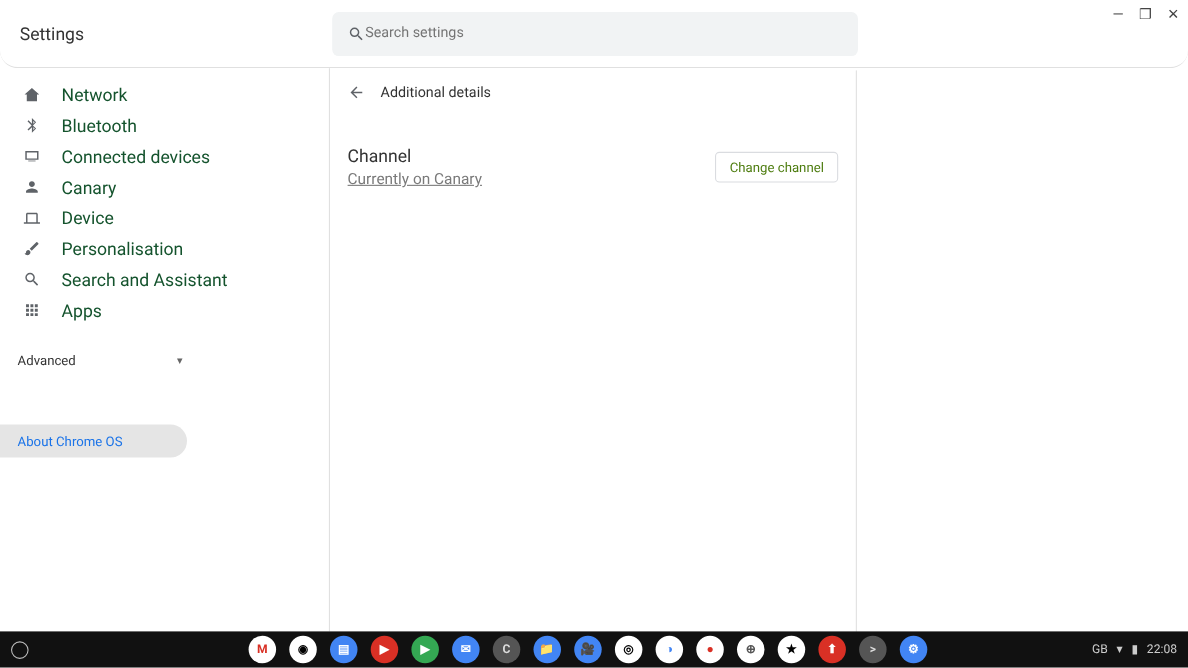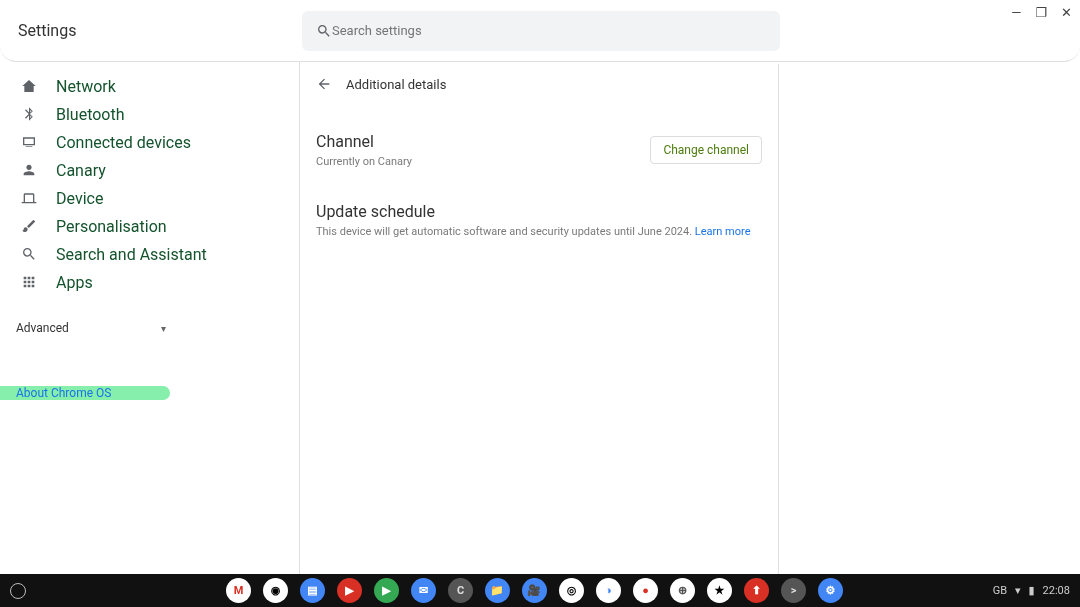--- a/index.html
+++ b/index.html
@@ -17,33 +17,33 @@
 .searchwrap input { border:0; background:transparent; font-size:13px; color:#5f6368; outline:none; width:100%; }
 
 
 .body { position:absolute; top:62px; bottom:33px; left:0; right:0; display:flex; }
 .sidebar { width:300px; border-right:1px solid #e0e0e0; padding-top:10px; }
 .nav-item { height:28px; display:flex; align-items:center; padding:0 20px; cursor:pointer; font-size:16px; color:#14532d; }
 .nav-item .ico { width:18px; height:18px; display:flex; align-items:center; justify-content:center; margin-right:18px; color:#5f6368; }
 .nav-item .ico svg { width:16px; height:16px; fill:currentColor; }
 .adv { height:28px; display:flex; align-items:center; padding:0 16px; font-size:12px; color:#333; margin-top:18px; cursor:pointer; }
 .adv .chev { margin-left:92px; font-size:10px; color:#666; }
-.about { margin:26px 6px 0 0; height:14px; background:#86efac; border-radius:0 15px 15px 0; display:flex; align-items:center; padding-left:16px; font-size:12px; color:#1a73e8; width:170px; cursor:pointer; }
+.about { margin:26px 6px 0 0; height:30px; background:#e5e5e5; border-radius:0 15px 15px 0; display:flex; align-items:center; padding-left:16px; font-size:12px; color:#1a73e8; width:170px; cursor:pointer; }
 .about-spacer { height:18px; }
 
 
 .main { flex:1; position:relative; }
 .maininner { width:479px; border-right:1px solid #e0e0e0; height:100%; padding:0 16px; }
 .pagehead { display:flex; align-items:center; height:40px; margin-top:2px; margin-bottom:20px; }
 .pagehead svg { width:16px; height:16px; fill:#5f6368; cursor:pointer; }
 .pagehead span { margin-left:14px; font-size:13px; color:#333; }
 
 .section { padding:8px 0; }
 .sec-title { font-size:16px; color:#333; margin-bottom:4px; }
-.sec-sub { font-size:11px; color:#7a7a7a; }
+.sec-sub { font-size:14px; color:#7a7a7a;text-decoration:underline; }
 .chrow { display:flex; justify-content:space-between; align-items:center; }
 .chbtn { border:1px solid #dadce0; background:#fff; color:#4d7c0f; font-size:12px; padding:6px 12px; border-radius:4px; cursor:pointer; }
 .learn { color:#1a73e8; cursor:pointer; }
 .buildrow { display:flex; justify-content:space-between; align-items:center; margin-top:22px; cursor:pointer; }
 .buildrow svg { width:16px; height:16px; fill:#5f6368; }
 
 
 .taskbar { position:absolute; bottom:0; left:0; right:0; height:33px; background:#111; display:flex; align-items:center; padding:0 10px; }
 .launcher { width:16px; height:16px; border:1.5px solid #bbb; border-radius:50%; cursor:pointer; }
 .apps { display:flex; gap:12px; margin-left:200px; }
@@ -157,26 +157,20 @@
       </div>
 
       <div class="section chrow">
         <div>
           <div class="sec-title">Channel</div>
           <div class="sec-sub">Currently on Canary</div>
         </div>
         <button class="chbtn">Change channel</button>
       </div>
 
-      <div class="section" style="margin-top:18px">
-        <div class="sec-title">Update schedule</div>
-        <div class="sec-sub">
-          <span>This device will get automatic software and security updates until June 2024. </span><span class="learn">Learn more</span>
-        </div>
-      </div>
 
     </div>
   </div>
 </div>
 
 <div class="taskbar">
   <div class="launcher"></div>
   <div class="apps" id="tbapps">
       <div class="app" style="background: rgb(255, 255, 255); color: rgb(217, 48, 37);">M</div>
       <div class="app" style="background: rgb(255, 255, 255); color: rgb(0, 0, 0);">◉</div>

